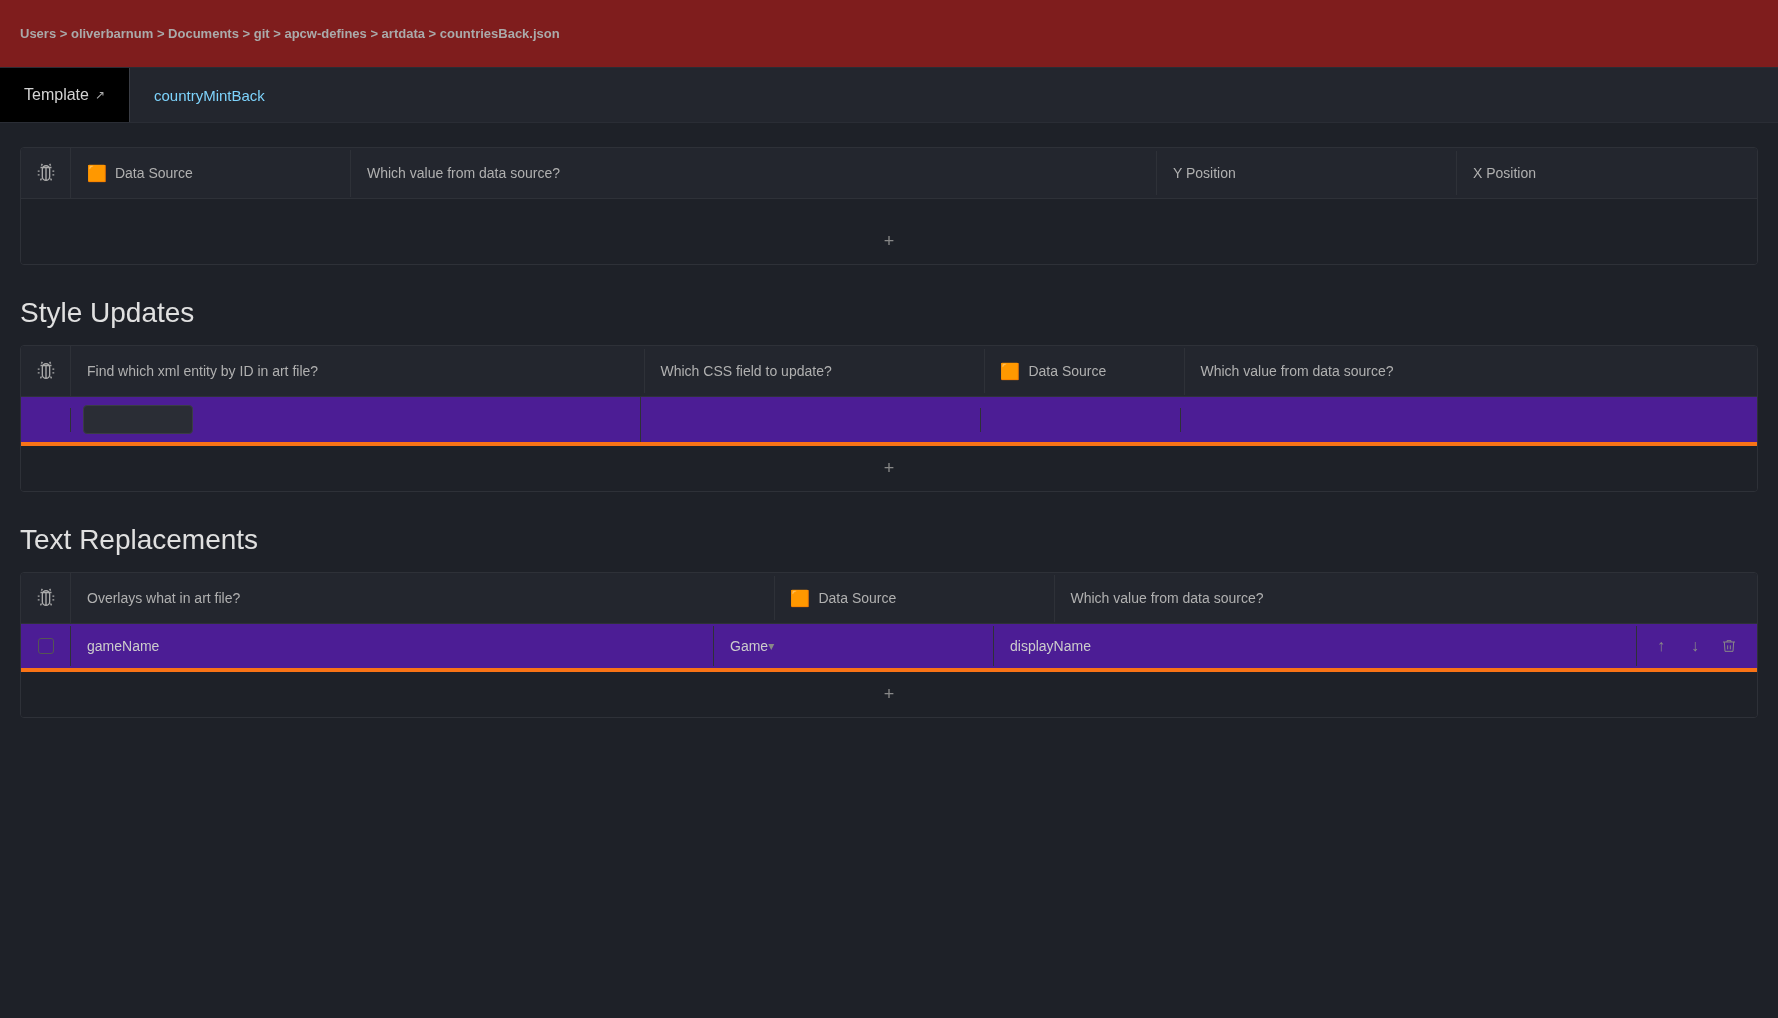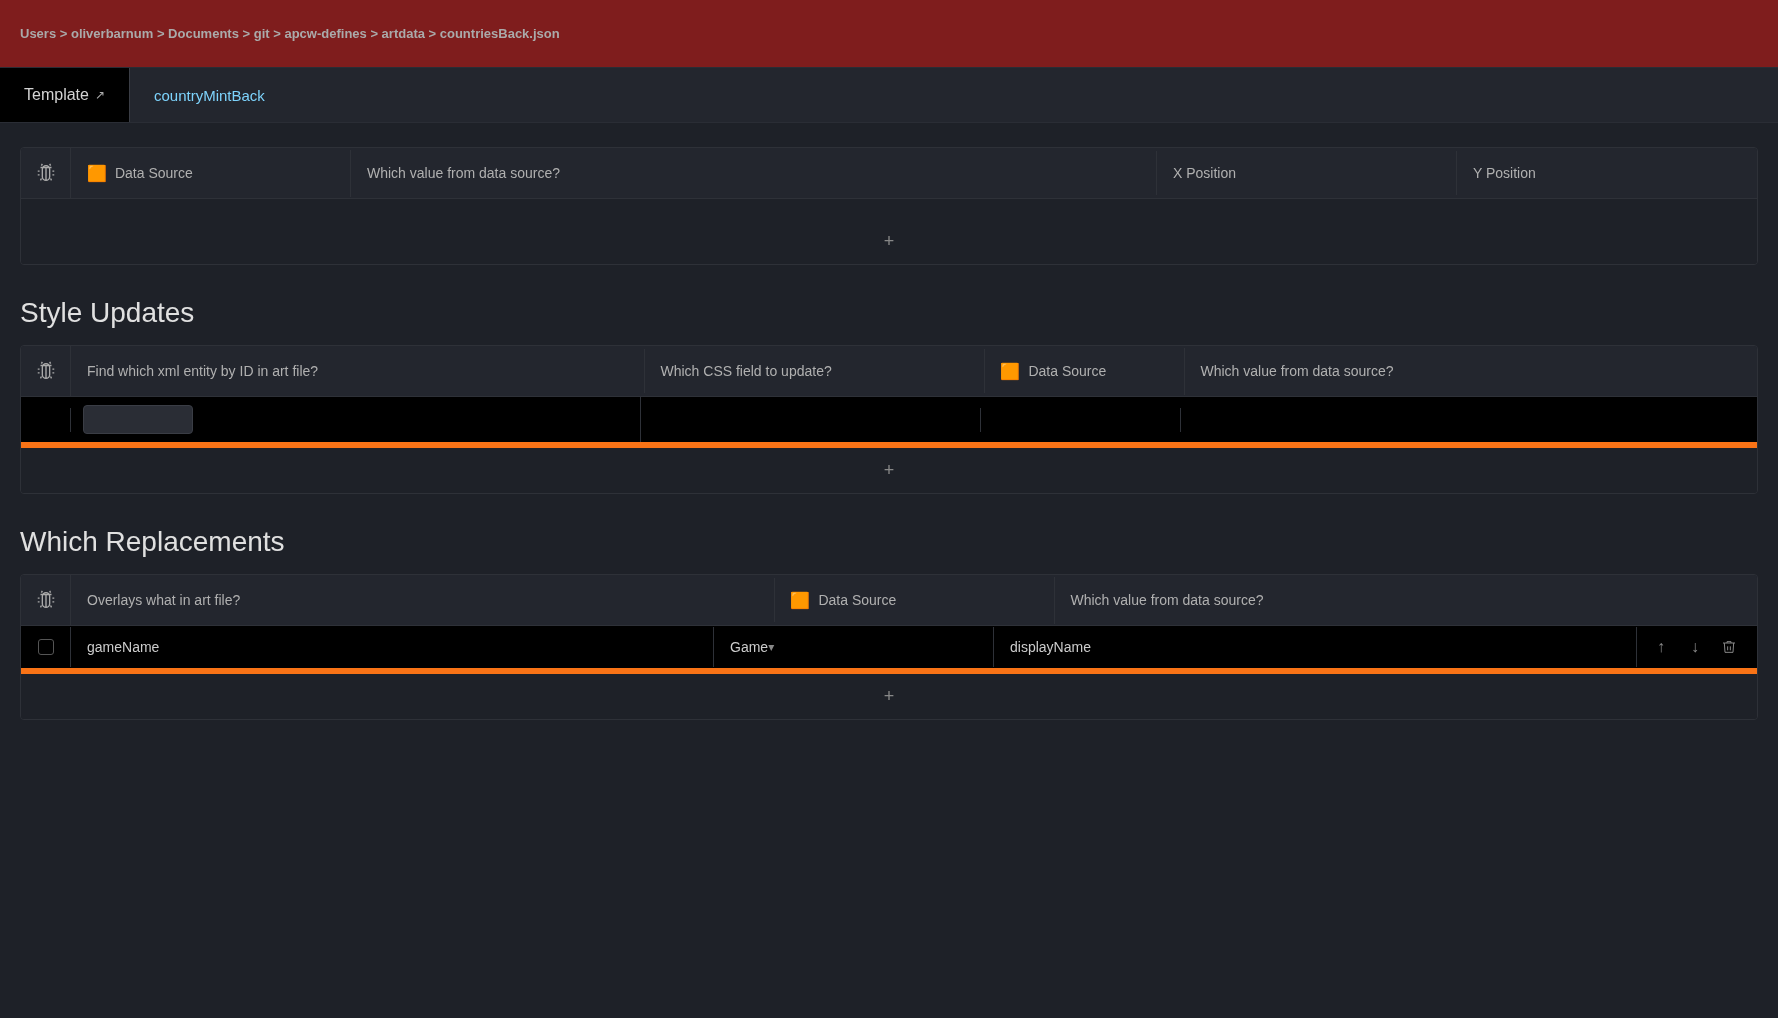--- a/index.html
+++ b/index.html
@@ -187,22 +187,22 @@
       background-color: #1e2128;
       cursor: pointer;
       color: #888;
       font-size: 18px;
       transition: background-color 0.15s;
     }
 
     .table-data-row {
       display: flex;
       align-items: center;
-      background-color: #000000;
-      border-bottom: 6px solid #f97316;
+      background-color: #4c1d95;
+      border-bottom: 4px solid #f97316;
       min-height: 48px;
     }
 
     .table-data-row:last-child {
       border-bottom: none;
     }
 
     .col-check {
       width: 50px;
       min-width: 50px;
@@ -351,22 +351,22 @@
         <div class="col-icon">
           <svg class="bug-icon" viewBox="0 0 24 24" fill="none" stroke="currentColor" stroke-width="1.5">
             <path d="M8 2l-1 2M16 2l1 2M6 6h12M5 10H3M21 10h-2M5 14H3M21 14h-2M7 18l-1 2M17 18l1 2M12 6v14M8 8a4 4 0 018 0v8a4 4 0 01-8 0V8z"></path>
           </svg>
         </div>
         <div class="col-header col-data-source">
           <span class="data-source-icon">🟧</span>
           <span>Data Source</span>
         </div>
         <div class="col-header col-value">Which value from data source?</div>
+        <div class="col-header col-y">Y Position</div>
         <div class="col-header col-x">X Position</div>
-        <div class="col-header col-y">Y Position</div>
       </div>
 
       <div class="empty-section"></div>
 
       <div class="table-add-row">
         <span>+</span>
       </div>
     </div>
   </div>
 
@@ -402,21 +402,21 @@
         <div class="col-cell col-value-cell"></div>
       </div>
 
       <div class="table-add-row">
         <span>+</span>
       </div>
     </div>
   </div>
 
   <div class="section">
-    <h2 class="section-title">Which Replacements</h2>
+    <h2 class="section-title">Text Replacements</h2>
 
     <div class="table-container">
 
       <div class="table-header text-header">
         <div class="col-icon">
           <svg class="bug-icon" viewBox="0 0 24 24" fill="none" stroke="currentColor" stroke-width="1.5">
             <path d="M8 2l-1 2M16 2l1 2M6 6h12M5 10H3M21 10h-2M5 14H3M21 14h-2M7 18l-1 2M17 18l1 2M12 6v14M8 8a4 4 0 018 0v8a4 4 0 01-8 0V8z"></path>
           </svg>
         </div>
         <div class="col-header col-replace">Overlays what in art file?</div>

